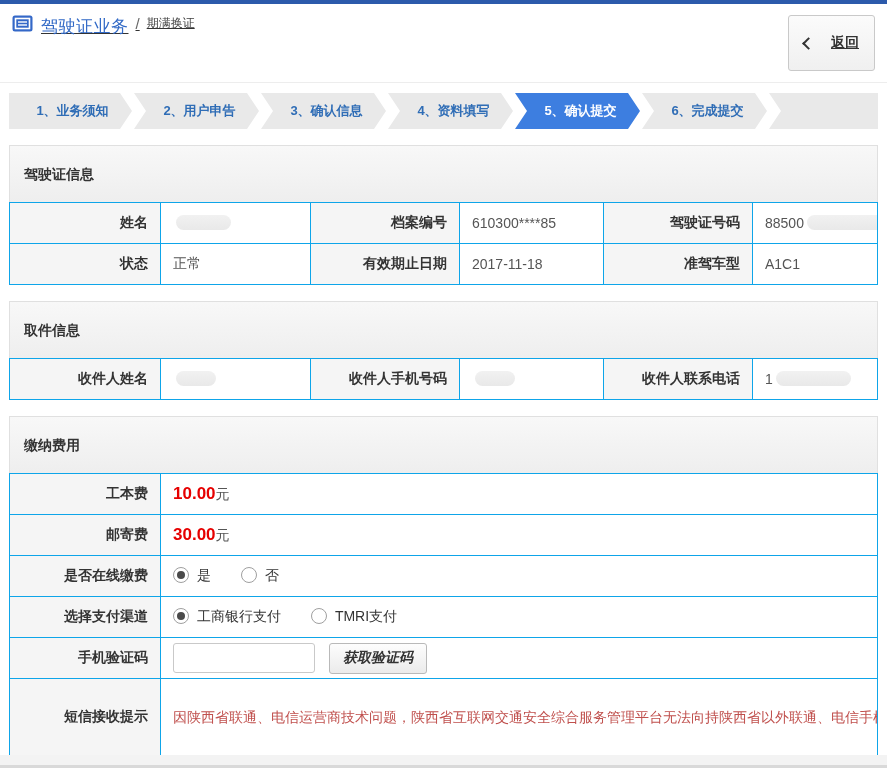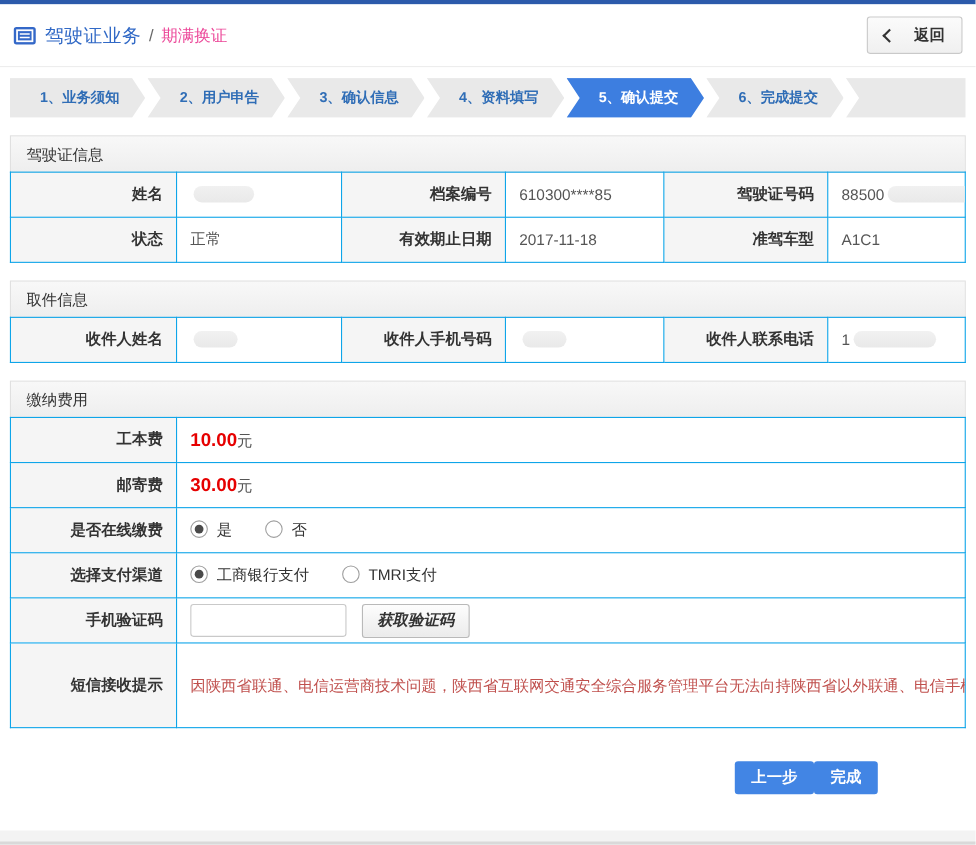--- a/index.html
+++ b/index.html
@@ -4,27 +4,27 @@
 <style>
   html,body{margin:0;padding:0;}
   body{
     width:887px;height:768px;position:relative;overflow:hidden;
     font-family:"Liberation Sans","DejaVu Sans",sans-serif;
     background:#ffffff;color:#333;
   }
   
   .top-line{height:4px;background:#2c5aab;}
   .header{
-    height:56px;display:flex;align-items:center;
-    padding:0 12px;border-bottom:1px solid #ededed;background:#fff;
+    height:56px;display:flex;
+    padding:11px 12px;border-bottom:1px solid #ededed;background:#fff;text-decoration:underline;
   }
   .hdr-icon{width:21px;height:17px;margin-right:8px;flex:0 0 auto;}
   .hdr-title{font-size:17px;color:#3169c6;letter-spacing:.5px;}
   .hdr-sep{font-size:15px;color:#666;margin:0 7px;}
-  .hdr-sub{font-size:15px;color:#ec4899;}
+  .hdr-sub{font-size:12px;color:#404040;}
   .back-btn{
     margin-left:auto;display:flex;align-items:center;gap:18px;
     background:linear-gradient(#fbfbfb,#f0f0f0);border:1px solid #c9c9c9;border-radius:3px;
     padding:7px 15px;font-size:14px;color:#333;cursor:pointer;font-weight:bold;
   }
   .chev-left{
     width:7px;height:7px;border-left:2px solid #333;border-bottom:2px solid #333;
     transform:rotate(45deg);display:inline-block;
   }
   
@@ -40,23 +40,23 @@
     margin-left:0;padding-left:4px;
   }
   .step.active{background:#3d7ee0;color:#fff;text-align:center;}
   .step-filler{
     flex:1;background:#e9e9e9;margin-left:2px;
     clip-path:polygon(0 0,100% 0,100% 100%,0 100%,12px 50%);
   }
   
   .sec{margin:16px 9px 0;}
   .sec-h{
-    height:32px;line-height:32px;padding:0 14px;
+    height:32px;line-height:32px;padding:12px 14px;
     background:linear-gradient(#f8f8f8,#eeeeee);
-    border:1px solid #e0e0e0;font-size:14px;font-weight:normal;color:#333;
+    border:1px solid #e0e0e0;font-size:14px;font-weight:bold;color:#333;
   }
   table.grid{width:100%;border-collapse:collapse;table-layout:fixed;margin-top:-1px;}
   table.grid td{
     border:1px solid #0ea5e9;height:40px;padding:0 12px;
     font-size:14px;overflow:hidden;white-space:nowrap;
   }
   td.lbl{background:#f5f5f5;text-align:right;font-weight:bold;color:#333;}
   td.val{background:#fff;text-align:left;color:#555;}
   .blur{
     display:inline-block;height:15px;border-radius:8px;

